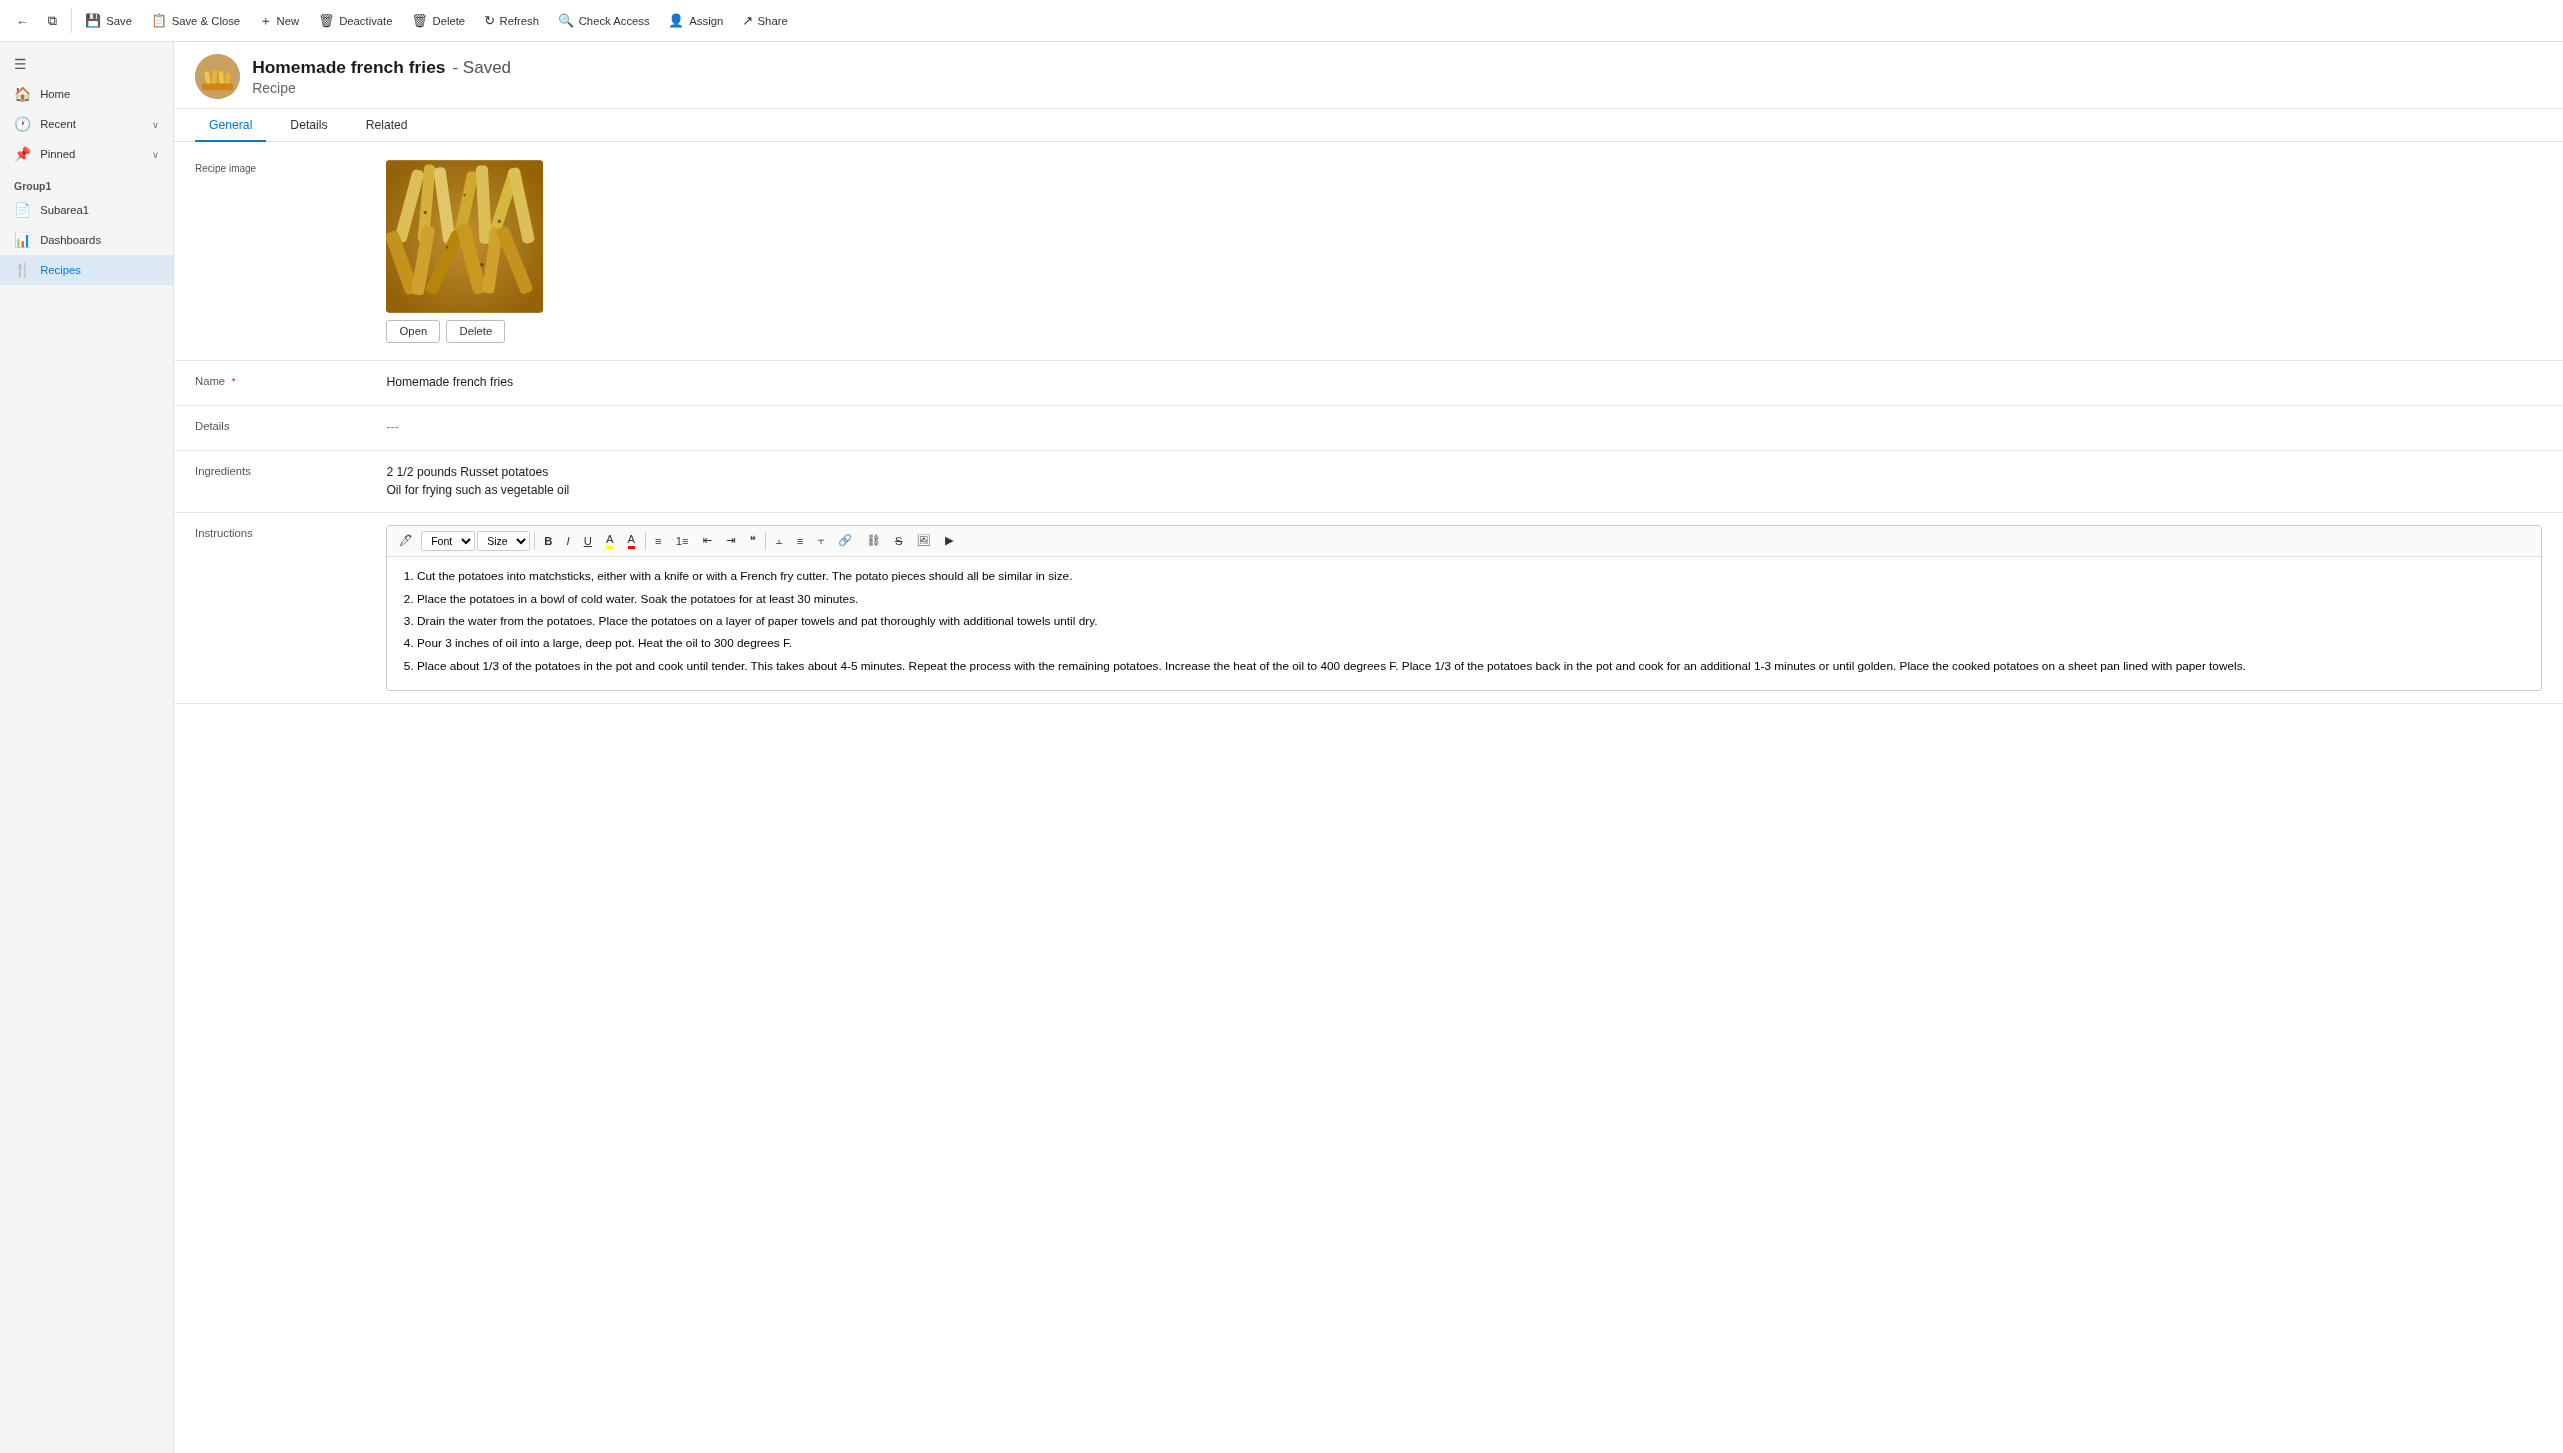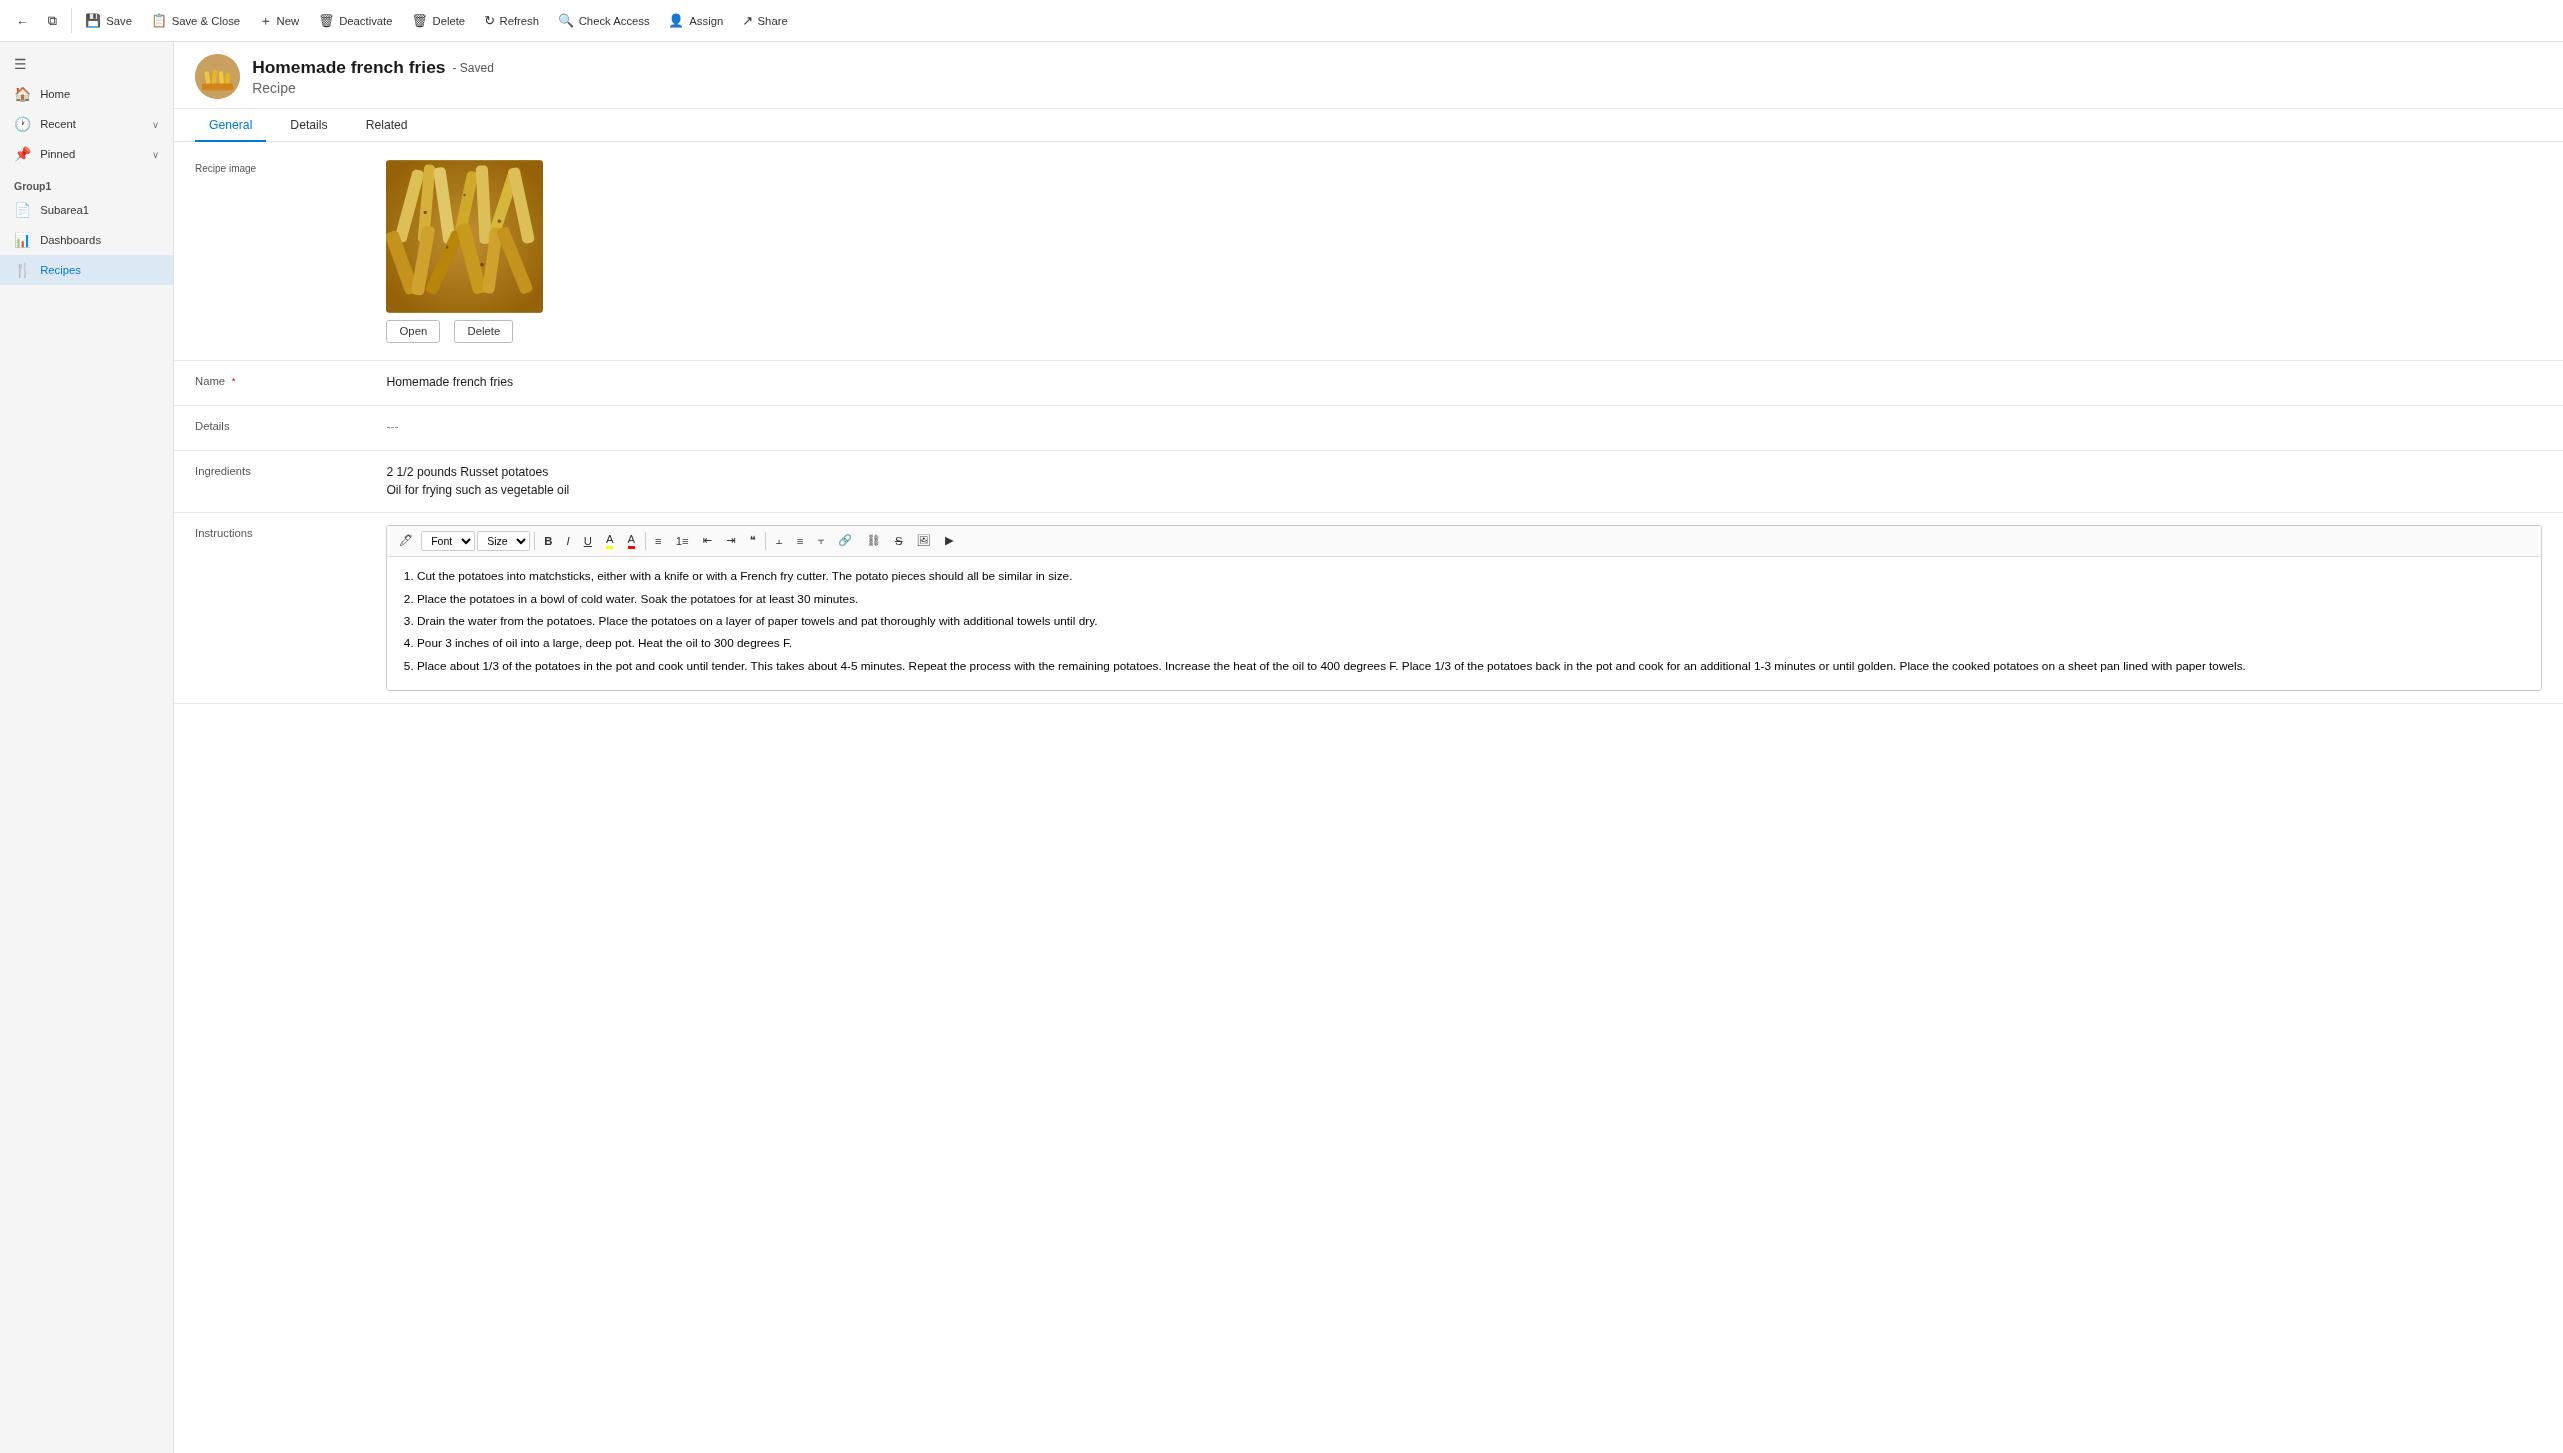--- a/index.html
+++ b/index.html
@@ -105,21 +105,21 @@
     .record-title-area { display: flex; flex-direction: column; gap: 1.7px; }
     .record-title {
       font-size: 17.4px;
       font-weight: 600;
       color: #1a1a1a;
       display: flex;
       align-items: center;
       gap: 7px;
     }
     .record-saved {
-      font-size: 12px;
+      font-size: 17px;
       font-weight: 400;
       color: #555;
     }
     .record-type { font-size: 14px; color: #666; }
 
     
     .tabs {
       display: flex;
       padding: 0 21px;
       border-bottom: 0.9px solid #e0e0e0;
@@ -161,21 +161,21 @@
       padding-top: 3.5px;
     }
     .image-container {
       display: flex;
       flex-direction: column;
       gap: 7px;
     }
     
     .fries-svg { width: 157px; height: 153px; }
 
-    .image-buttons { display: flex; gap: 14px; }
+    .image-buttons { display: flex; gap: 6px; }
     .img-btn {
       padding: 4.4px 12.2px;
       border: 0.9px solid #bbb;
       background: #fff;
       border-radius: 2.6px;
       cursor: pointer;
       font-size: 11.3px;
       color: #333;
     }
 

